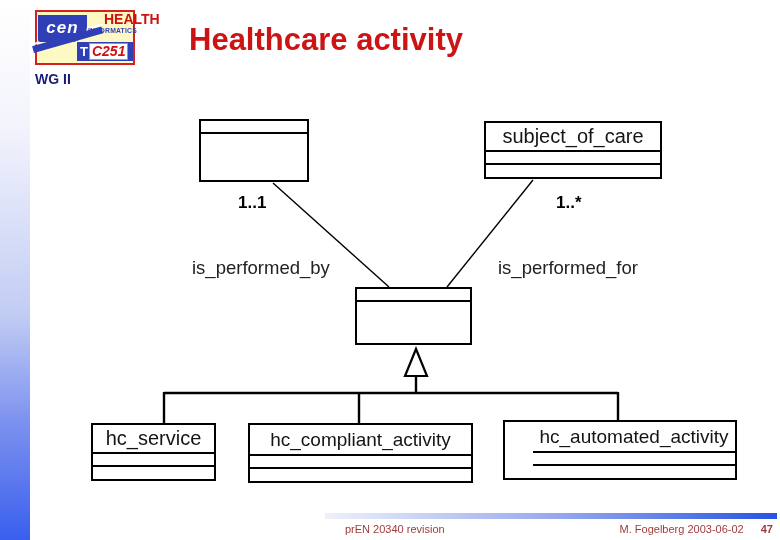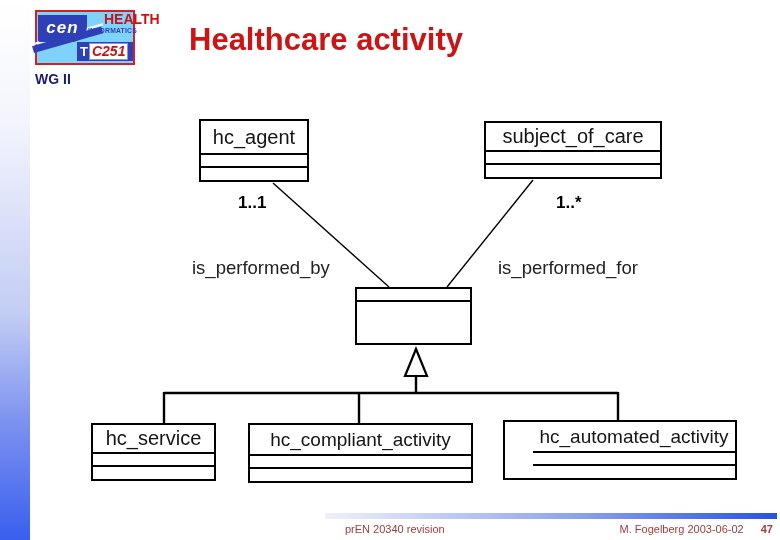--- a/index.html
+++ b/index.html
@@ -9,21 +9,21 @@
   }
 
   
   .left-bar {
     position:absolute; left:0; top:0; width:30px; height:540px;
     background:linear-gradient(180deg,#ffffff 0%,#f4f5fc 22%,#c3cdf4 58%,#7d92ef 78%,#3a5fee 100%);
   }
 
   
   .logo { position:absolute; left:35px; top:10px; width:100px; height:55px;
-          border:2px solid #d42020; background:#7dd3fc; box-sizing:border-box; }
+          border:2px solid #d42020; background:#fef9c3; box-sizing:border-box; }
   .logo-cen { position:absolute; left:1px; top:3px; width:49px; height:27px;
           background:#2e3fb8; border-radius:0 0 16px 2px; color:#fff;
           font-style:italic; font-weight:bold; font-size:17px; text-align:center;
           line-height:25px; letter-spacing:1px; }
   .logo-swoosh { position:absolute; left:-3px; top:34px; width:72px; height:7px;
           background:#2e3fb8; transform:rotate(-16deg); transform-origin:left bottom; }
   .logo-swoosh-gap { position:absolute; left:-3px; top:31px; width:72px; height:2px;
           background:#ffffff; transform:rotate(-16deg); transform-origin:left bottom; }
   .logo-health { position:absolute; left:67px; top:0px; color:#cc1111;
           font-weight:bold; font-size:14px; line-height:15px; }
@@ -108,21 +108,20 @@
 
       <polygon points="416,349 405,376 427,376" fill="#ffffff" stroke="#000" stroke-width="2.2"></polygon>
       <line x1="416" y1="377" x2="416" y2="393" stroke="#000" stroke-width="2.4"></line>
       <line x1="164" y1="393" x2="618" y2="393" stroke="#000" stroke-width="2.4"></line>
       <line x1="164" y1="392" x2="164" y2="423" stroke="#000" stroke-width="2.4"></line>
       <line x1="359" y1="392" x2="359" y2="423" stroke="#000" stroke-width="2.4"></line>
       <line x1="618" y1="392" x2="618" y2="420" stroke="#000" stroke-width="2.4"></line>
     </svg>
 
     <div class="uml-class box-hc-agent">
-      <div class="uml-name">hc_agent</div>
       <div class="uml-attrs"></div>
       <div class="uml-ops"></div>
     </div>
 
     <div class="uml-class box-subject-of-care">
       <div class="uml-name">subject_of_care</div>
       <div class="uml-attrs"></div>
       <div class="uml-ops"></div>
     </div>
 

